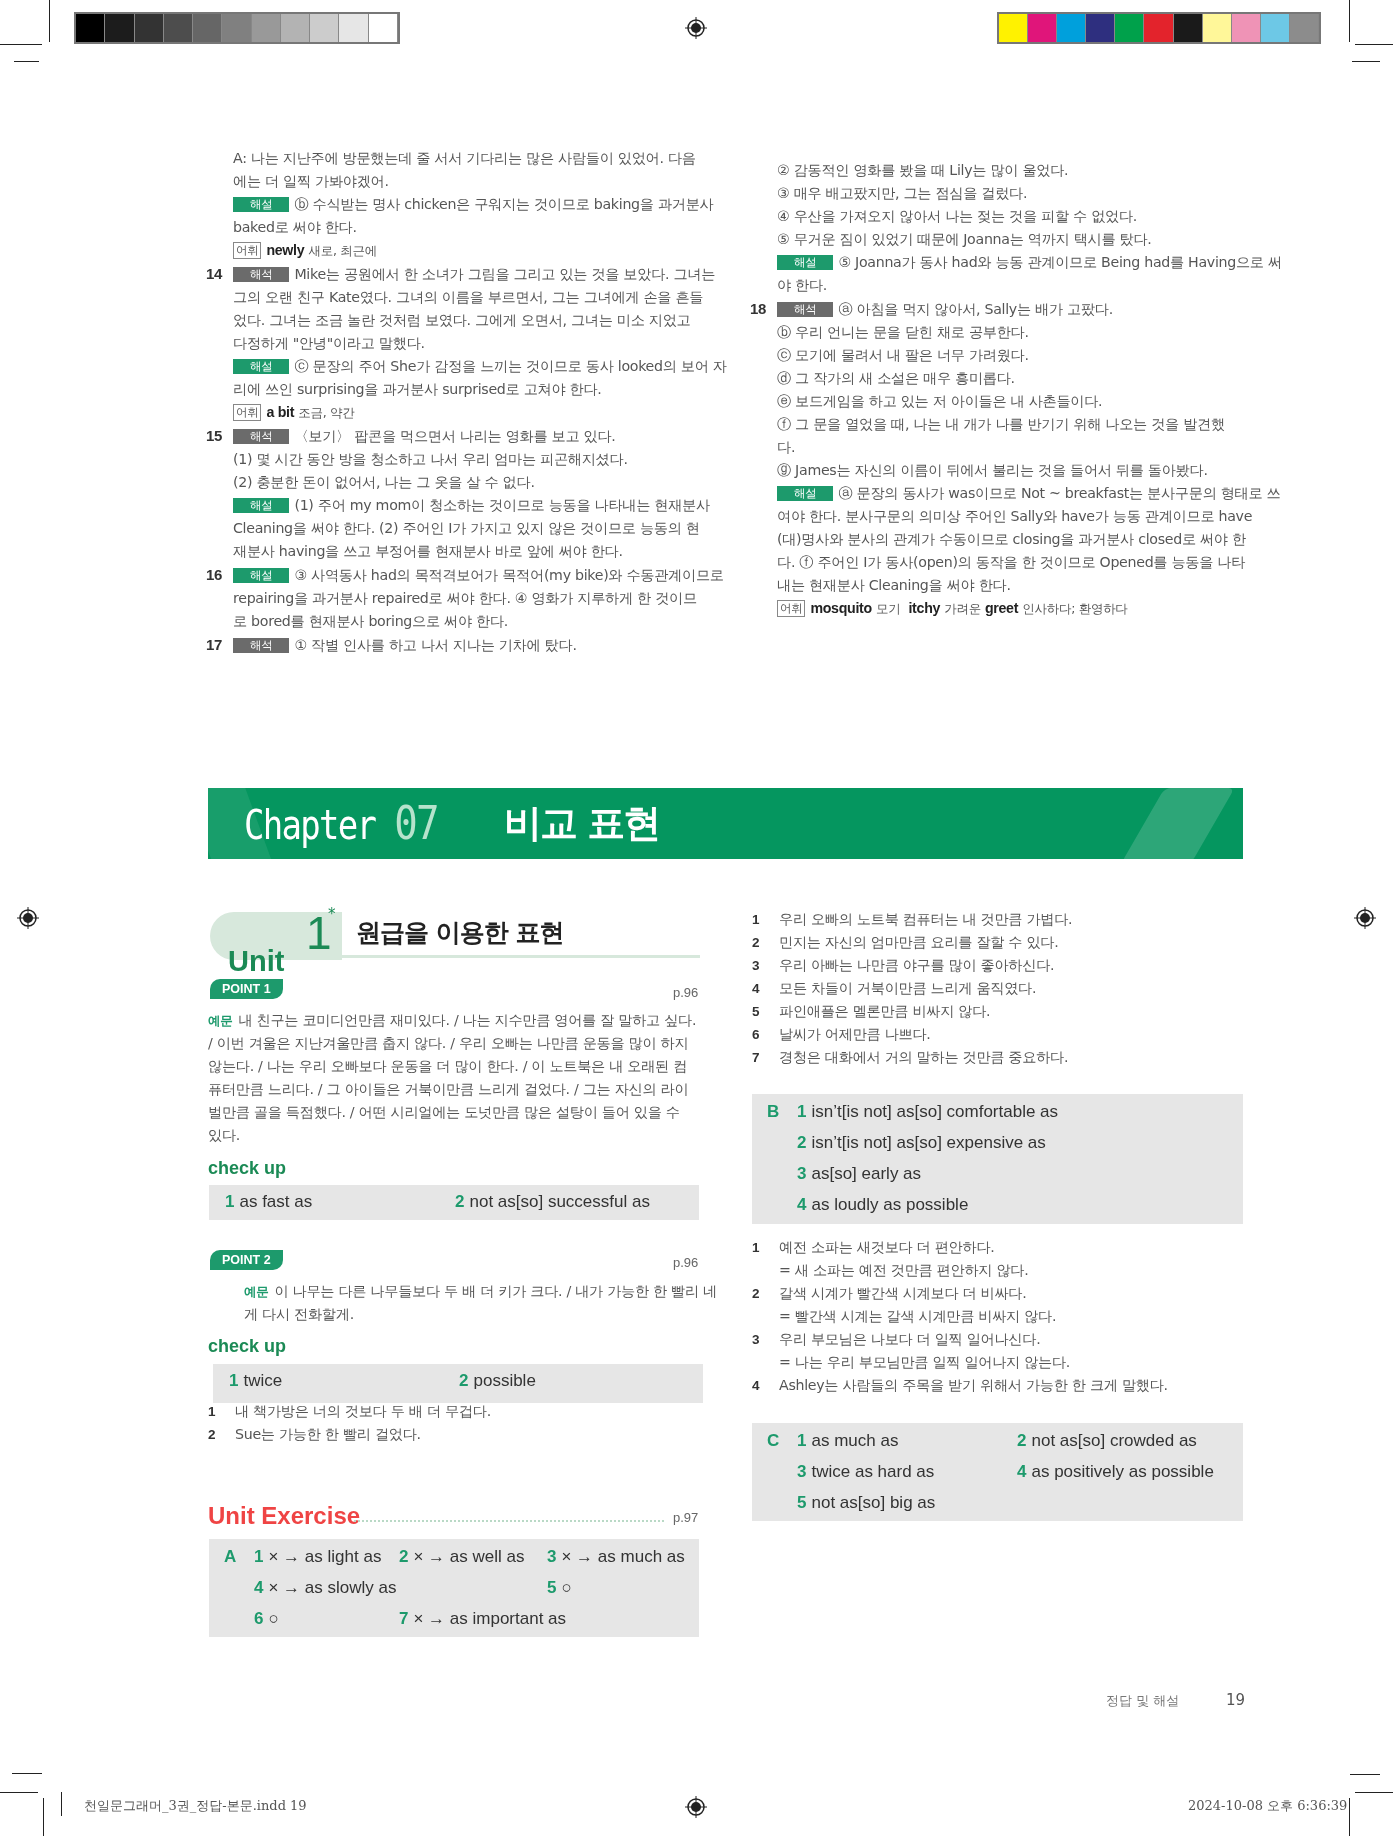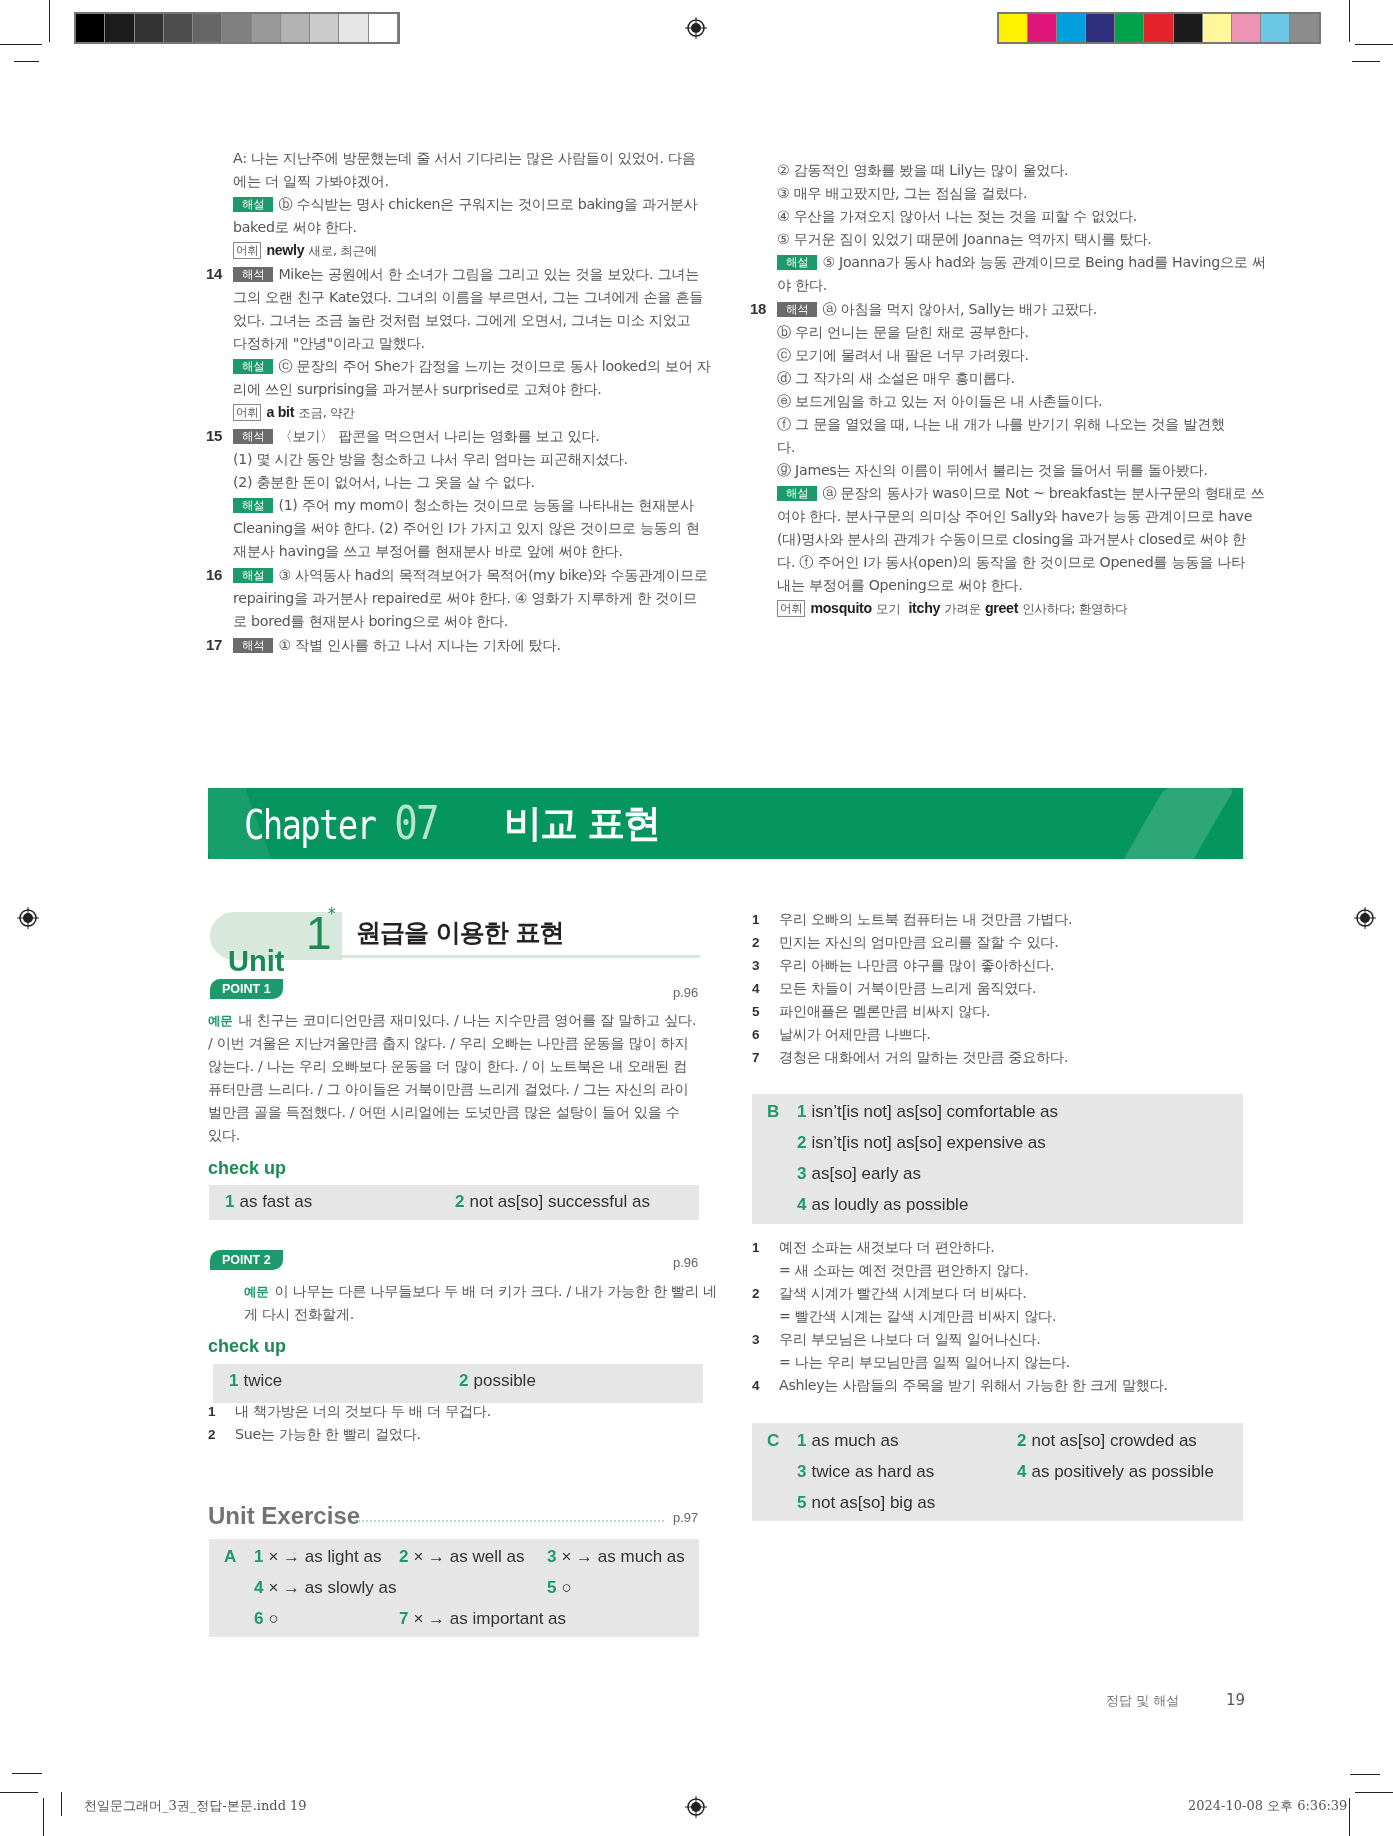--- a/index.html
+++ b/index.html
@@ -8,21 +8,21 @@
   
   .crop { position:absolute; background:#222; }
   .swatches { position:absolute; top:12px; height:32px; display:flex; border:2px solid #777; box-sizing:border-box; }
   .swatches div { width:30px; height:100%; border-right:1px solid #888; box-sizing:border-box; }
   .reg { position:absolute; width:22px; height:22px; }
   
   .col { position:absolute; font-size:14.2px; line-height:23px; color:#555; letter-spacing:-0.3px; }
   .line { white-space:nowrap; }
   .ind { padding-left:27px; }
   .num { display:inline-block; width:27px; font-weight:bold; color:#333; font-family:"Liberation Sans", sans-serif; font-size:15px; }
-  .tag { display:inline-block; font-size:11.5px; line-height:15px; padding:0 9px; color:#fff; margin-right:5px; vertical-align:1px; }
+  .tag { display:inline-block; font-size:11.5px; line-height:15px; padding:0 17px; color:#fff; margin-right:5px; vertical-align:1px; }
   .tag.green { background:#1d9a6c; }
   .tag.gray { background:#6b6b6b; }
   .tag.box { background:#fff; color:#555; border:1px solid #888; padding:0 2px; }
   b.en { color:#222; font-weight:bold; font-family:"Liberation Sans", sans-serif; }
   
   .banner { position:absolute; left:208px; top:788px; width:1035px; height:71px; background:#05965f; overflow:hidden; }
   .banner .deco1 { position:absolute; left:-10px; top:-10px; width:60px; height:90px; background:rgba(255,255,255,0.08); transform:skewX(20deg); }
   .banner .deco2 { position:absolute; right:30px; top:0; width:70px; height:75px; background:rgba(255,255,255,0.16); transform:skewX(-30deg); border-radius:6px; }
   .banner .title { position:absolute; left:36px; top:8px; font-family:"DejaVu Sans Mono", monospace; font-size:40px; color:#fff; letter-spacing:-2px; transform:scaleX(0.85); transform-origin:left; }
   .banner .title .ch-num { color:#b6e3cc; font-size:46px; }
@@ -35,21 +35,21 @@
   .unit-title { position:absolute; left:356px; top:916px; font-size:25px; font-weight:bold; color:#222; letter-spacing:-1px; }
   .unit-rule { position:absolute; left:340px; top:955px; width:360px; height:3px; background:#d7e8dc; }
   .point { position:absolute; background:#1d9a6c; color:#fff; font-weight:bold; font-size:12.5px; padding:3px 12px; border-radius:10px 0 10px 0; font-family:"Liberation Sans", sans-serif; }
   .pref { position:absolute; font-size:13px; color:#666; font-family:"Liberation Sans", sans-serif; }
   .ex { color:#1d9a6c; font-weight:bold; font-size:12.5px; margin-right:6px; }
   .checkup { position:absolute; font-size:18px; font-weight:bold; color:#1b8a55; font-family:"Liberation Sans", sans-serif; }
   .ansbox { position:absolute; background:#e6e6e6; font-size:17px; color:#333; font-family:"Liberation Sans", sans-serif; }
   .ansbox .n { color:#1d9a6c; font-weight:bold; margin-right:5px; }
   .ansbox .L { color:#1d9a6c; font-weight:bold; }
   .cell { position:absolute; white-space:nowrap; }
-  .ue-title { position:absolute; left:208px; top:1502px; font-size:24px; font-weight:bold; color:#737373; font-family:"Liberation Sans", sans-serif; }
+  .ue-title { position:absolute; left:208px; top:1502px; font-size:24px; font-weight:bold; color:#ef4444; font-family:"Liberation Sans", sans-serif; }
   .ue-dots { position:absolute; left:354px; top:1520px; width:310px; border-top:2px dotted #b9d9c6; }
   .footer-label { position:absolute; font-size:13px; color:#777; }
   .slug { position:absolute; font-family:"DejaVu Serif", serif; font-size:13px; color:#555; }
 </style>
 </head>
 <body>
 
 <div>
   <div class="crop" style="left:49px;top:0;width:1px;height:42px"></div>
   <div class="crop" style="left:0;top:44px;width:42px;height:1px"></div>
@@ -153,21 +153,21 @@
     <div class="line ind"><span>ⓒ 모기에 물려서 내 팔은 너무 가려웠다.</span></div>
     <div class="line ind"><span>ⓓ 그 작가의 새 소설은 매우 흥미롭다.</span></div>
     <div class="line ind"><span>ⓔ 보드게임을 하고 있는 저 아이들은 내 사촌들이다.</span></div>
     <div class="line ind"><span>ⓕ 그 문을 열었을 때, 나는 내 개가 나를 반기기 위해 나오는 것을 발견했</span></div>
     <div class="line ind"><span>다.</span></div>
     <div class="line ind"><span>ⓖ James는 자신의 이름이 뒤에서 불리는 것을 들어서 뒤를 돌아봤다.</span></div>
     <div class="line ind"><span class="tag green">해설</span><span>ⓐ 문장의 동사가 was이므로 Not ~ breakfast는 분사구문의 형태로 쓰</span></div>
     <div class="line ind"><span>여야 한다. 분사구문의 의미상 주어인 Sally와 have가 능동 관계이므로 have</span></div>
     <div class="line ind"><span>(대)명사와 분사의 관계가 수동이므로 closing을 과거분사 closed로 써야 한</span></div>
     <div class="line ind"><span>다. ⓕ 주어인 I가 동사(open)의 동작을 한 것이므로 Opened를 능동을 나타</span></div>
-    <div class="line ind"><span>내는 부정어를 Opening으로 써야 한다.</span></div>
+    <div class="line ind"><span>내는 현재분사 Cleaning을 써야 한다.</span></div>
     <div class="line ind"><span class="tag box">어휘</span><b class="en">mosquito</b> <span style="font-size: 12.5px; margin-right: 8px;">모기</span><b class="en">itchy</b> <span style="font-size: 12.5px; margin-right: 4px;">가려운</span><b class="en">greet</b> <span style="font-size: 12.5px; margin-right: 8px;">인사하다; 환영하다</span></div>
   </div>
 
 <div class="banner">
   <div class="deco1"></div>
   <div class="deco2"></div>
   <div class="title"><span>Chapter</span> <span class="ch-num">07</span></div>
   <div class="kr">비교 표현</div>
 </div>
 

